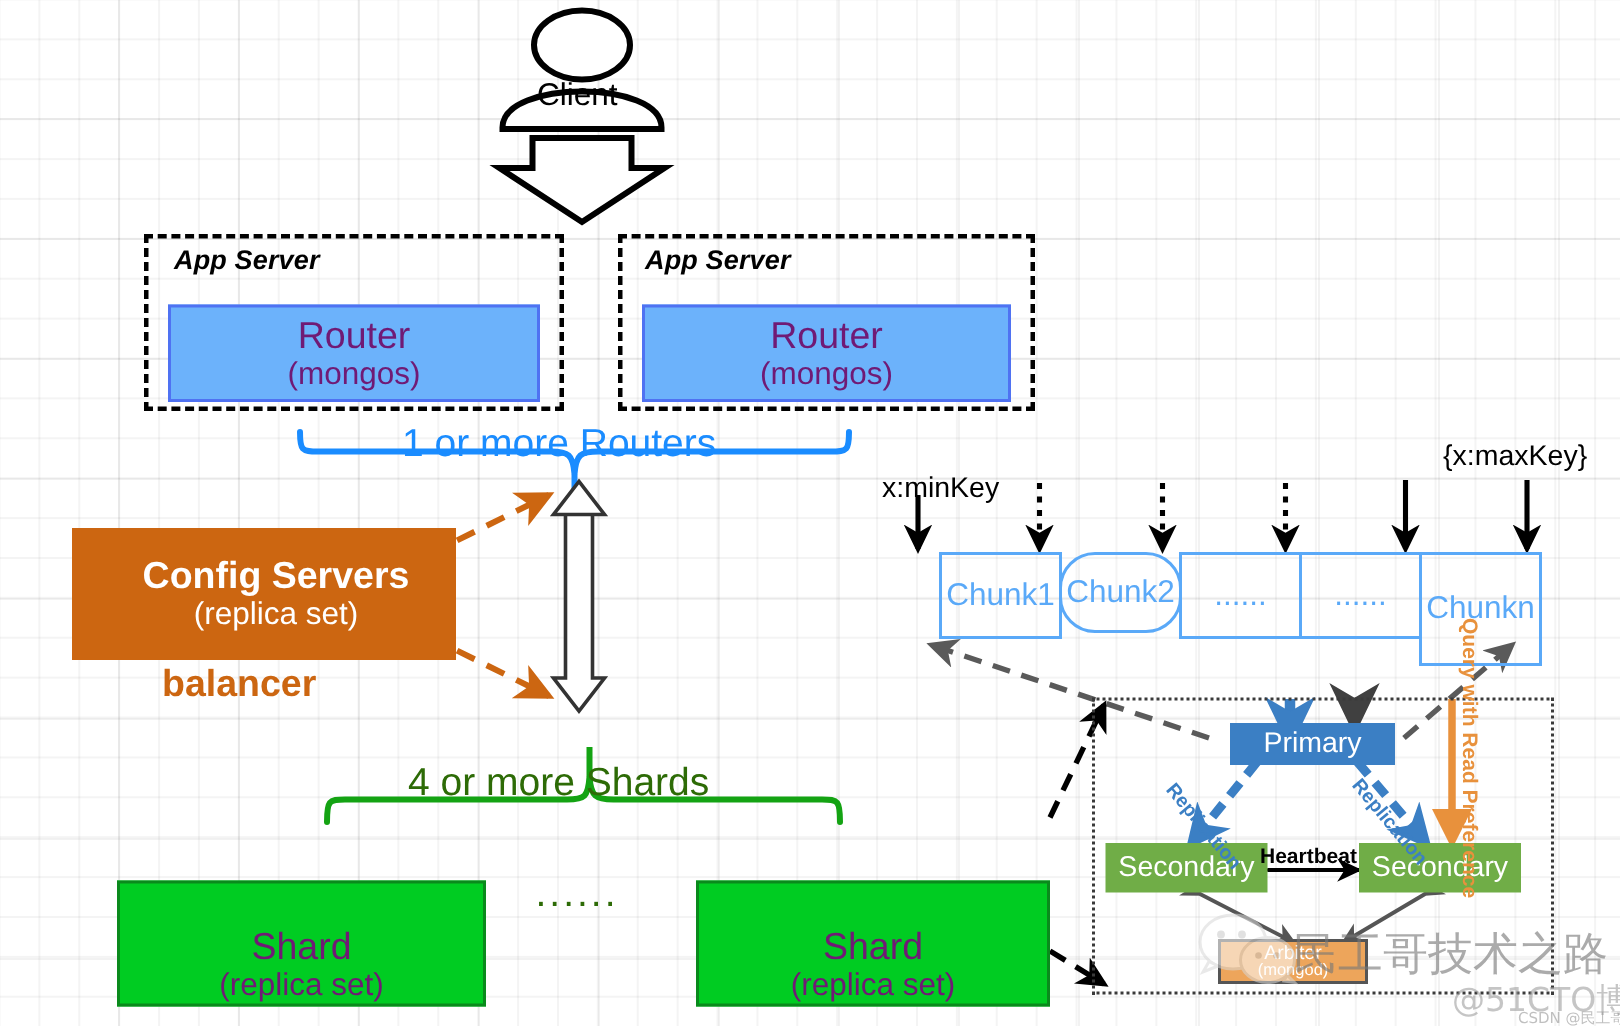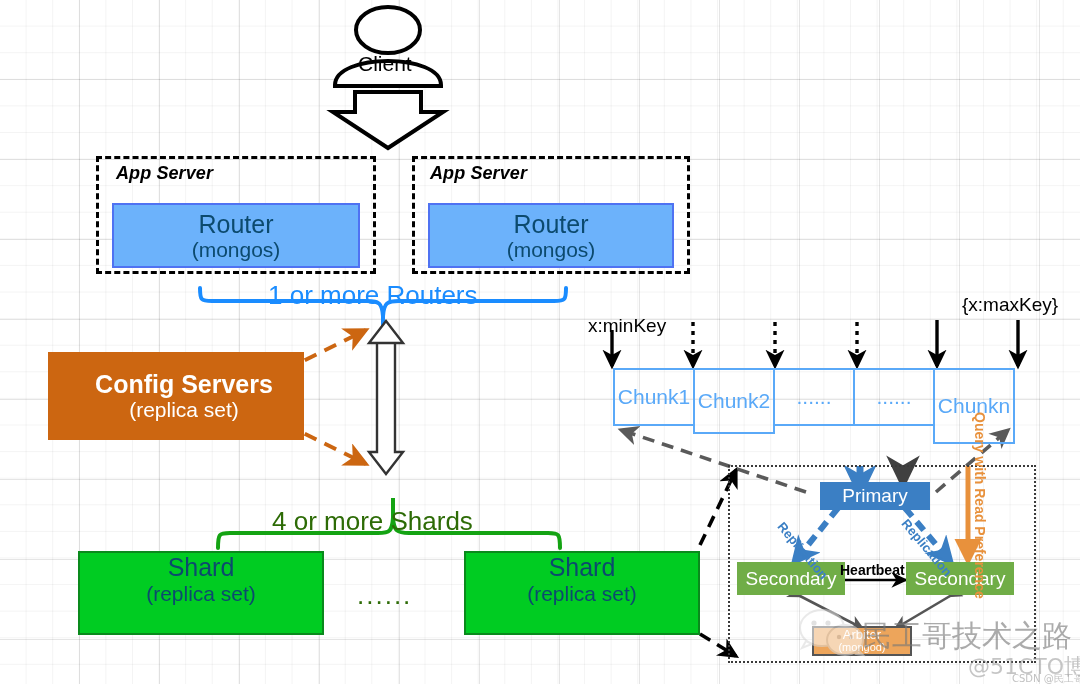--- a/index.html
+++ b/index.html
@@ -41,21 +41,21 @@
     font-size:18px;
     color:#000;
     letter-spacing:.1px;
     font-style:italic;
   }
   .router{
     position:absolute;
     background:#6cb2fb;
     border:2px solid #4f72f2;
     box-sizing:border-box;
-    color:#0c4a6e;
+    color:#701a75;
     display:flex;flex-direction:column;
     align-items:center;justify-content:center;
     line-height:1.12;
   }
   .router .l1{font-size:25px;}
   .router .l2{font-size:21px;}
 
   .config{
     position:absolute;
     background:#cc6611;
@@ -72,24 +72,25 @@
     color:#cc6611;
     font-size:25px;
     font-weight:bold;
   }
 
   .shard{
     position:absolute;
     background:#00cc22;
     border:2px solid #0a8a1c;
     box-sizing:border-box;
-    color:#0c4a6e;
+    color:#701a75;
     display:flex;flex-direction:column;
-    align-items:center;justify-content:flex-start;
+    align-items:center;justify-content:flex-end;
     line-height:1.14;
+    margin-top:36px;
   }
   .shard .l1{font-size:25px;}
   .shard .l2{font-size:21px;}
 
   .brace-label{position:absolute;font-size:26px;text-align:center;}
   .routers-label{color:#1a8cff;}
   .shards-label{color:#2d6b06;}
 
   .ellipsis-mid{
     position:absolute;
@@ -102,21 +103,21 @@
   .chunkrow{position:absolute;display:flex;}
   .chunk{
     border:2px solid #5aa9f8;
     box-sizing:border-box;
     color:#5aa9f8;
     font-size:21px;
     display:flex;align-items:center;justify-content:center;
     margin-left:-2px;
     background:transparent;
   }
-  .chunk:first-child{margin-left:3px;}
+  .chunk:first-child{margin-left:16px;}
   .keylabel{position:absolute;color:#000;font-size:19px;white-space:nowrap;}
 
   
   .rsbox{
     position:absolute;
     border:2px dotted #3a3a3a;
     box-sizing:border-box;
   }
   .node{
     position:absolute;
@@ -270,41 +271,42 @@
     <line x1="800" y1="596" x2="862" y2="628" stroke="#555" stroke-width="2.6" marker-start="url(#arrGray2)" marker-end="url(#arrGray2)"></line>
     <line x1="950" y1="596" x2="896" y2="628" stroke="#555" stroke-width="2.6" marker-start="url(#arrGray2)" marker-end="url(#arrGray2)"></line>
   </svg>
 
   <div class="brace-label routers-label" style="left:268px;top:280px;">1 or more Routers</div>
 
   <div class="config" style="left:48px;top:352px;width:240px;height:88px;padding-left:16px;">
     <div class="l1">Config Servers</div>
     <div class="l2">(replica set)</div>
   </div>
+  <div class="balancer" style="left:108px;top:442px;">balancer</div>
 
   <div class="brace-label shards-label" style="left:272px;top:506px;">4 or more Shards</div>
 
   <div class="shard" style="left:78px;top:551px;width:246px;height:84px;">
     <div class="l1">Shard</div>
     <div class="l2">(replica set)</div>
   </div>
 
   <div class="ellipsis-mid" style="left:357px;top:580px;">......</div>
 
   <div class="shard" style="left:464px;top:551px;width:236px;height:84px;">
     <div class="l1">Shard</div>
     <div class="l2">(replica set)</div>
   </div>
 
   <div class="keylabel" style="left:588px;top:315px;">x:minKey</div>
   <div class="keylabel" style="left:962px;top:294px;">{x:maxKey}</div>
 
   <div class="chunkrow" style="left:610px;top:368px;">
     <div class="chunk" style="width:82px;height:58px;">Chunk1</div>
-    <div class="chunk" style="width:82px;height:66px;">Chunk2</div>
+    <div class="chunk" style="width:82px;height:54px;border-radius:24px;">Chunk2</div>
     <div class="chunk" style="width:82px;height:58px;">......</div>
     <div class="chunk" style="width:82px;height:58px;">......</div>
     <div class="chunk" style="width:82px;height:76px;">Chunkn</div>
   </div>
 
   <div class="rsbox" style="left:728px;top:465px;width:308px;height:198px;"></div>
 
   <div class="node primary" style="left:820px;top:482px;width:110px;height:28px;">Primary</div>
 
   <div class="node secondary" style="left:737px;top:562px;width:108px;height:33px;">Secondary</div>

